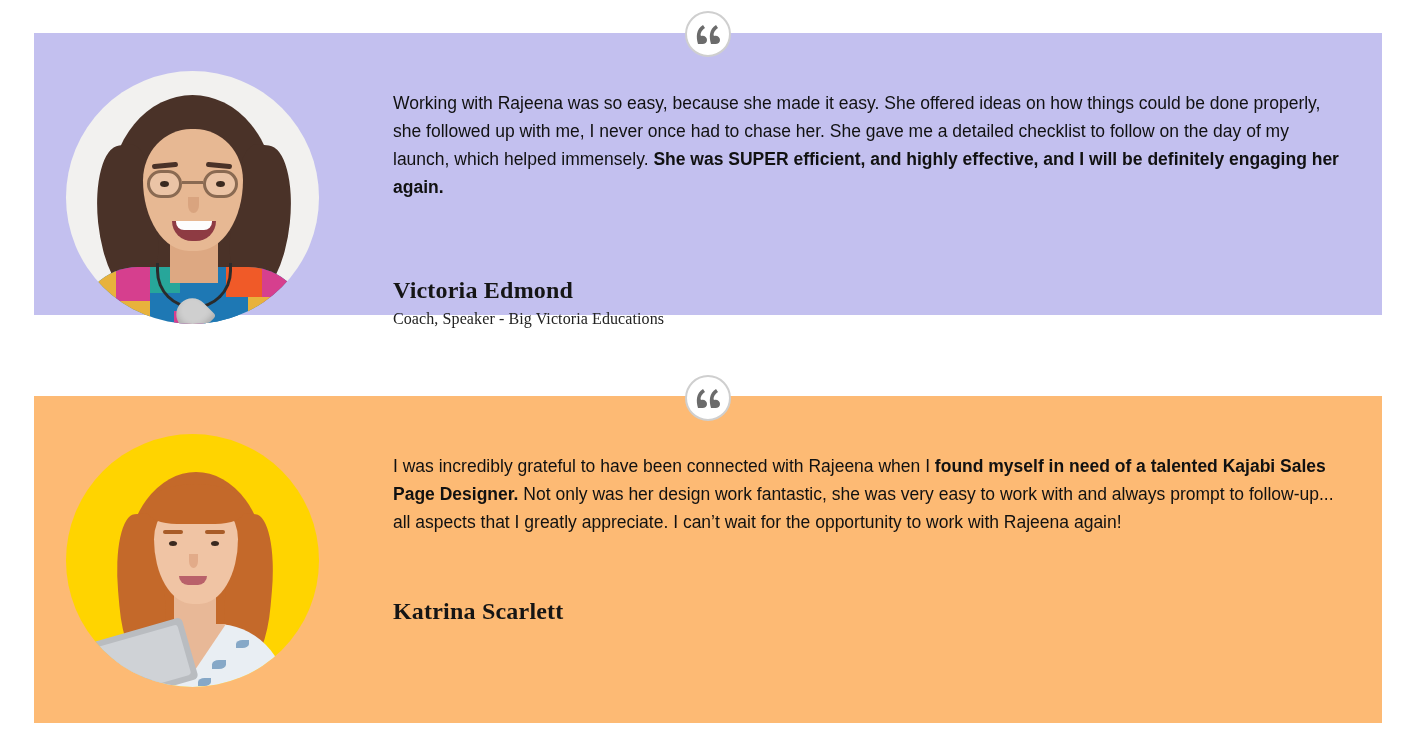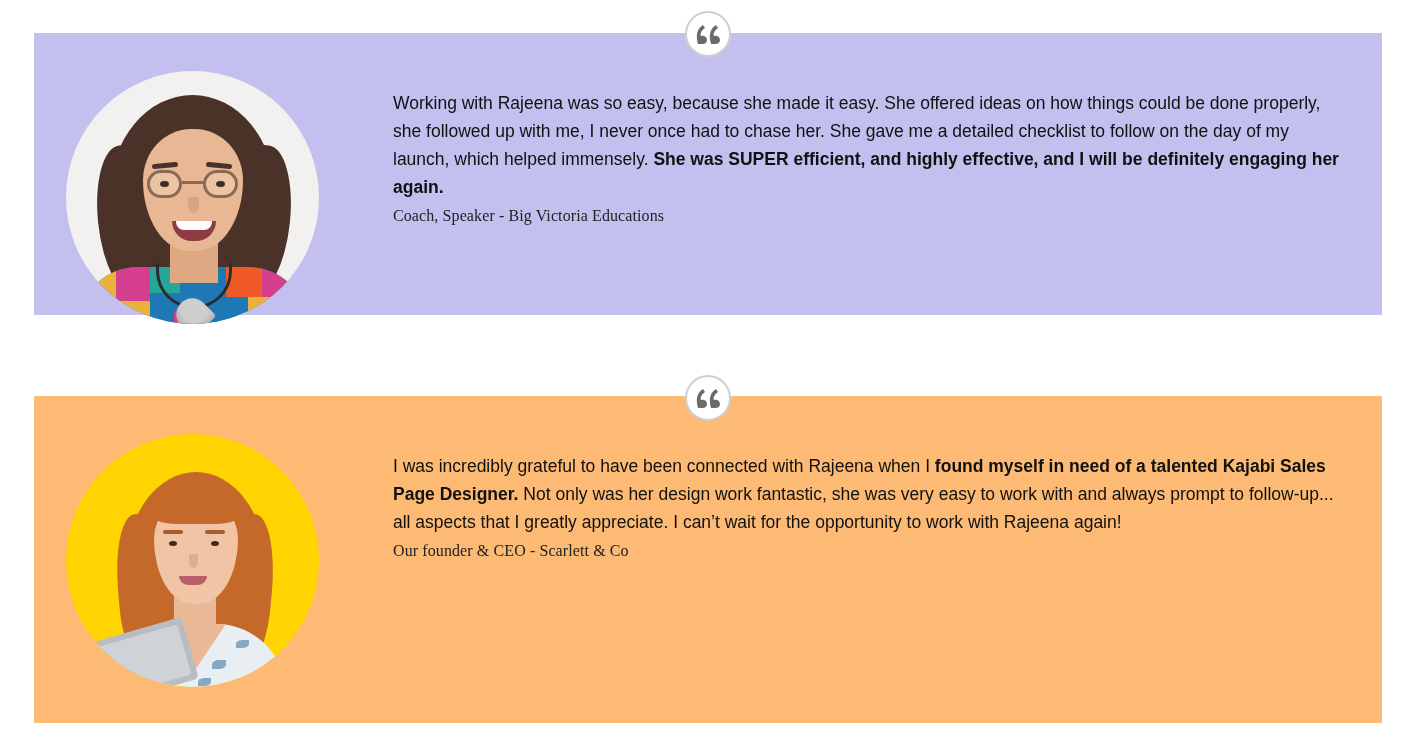--- a/index.html
+++ b/index.html
@@ -400,20 +400,21 @@
         <div class="nose"></div>
         <div class="mouth">
             <div class="teeth"></div>
           </div>
         <div class="cord"></div>
         <div class="pendant"></div>
       </div>
     </div>
     <div class="content">
       <p class="quote-text"><span>Working with Rajeena was so easy, because she made it easy. She offered ideas on how things could be done properly, she followed up with me, I never once had to chase her. She gave me a detailed checklist to follow on the day of my launch, which helped immensely. </span><b>She was SUPER efficient, and highly effective, and I will be definitely engaging her again.</b><span></span></p>
+      <p class="author">Victoria Edmond</p>
       <p class="role">Coach, Speaker - Big Victoria Educations</p>
     </div>
   </div>
 
   <div class="quote-badge two">
     <svg width="26" height="20" viewBox="0 0 26 20" aria-hidden="true">
       <path d="M3 20 C 1 13, 1 5, 8 1 L 10 4 C 6 7, 5 10, 6 12 C 9 11, 12 13, 12 16 C 12 18.5, 10 20, 7.5 20 Z" fill="#6b6b6b"></path>
       <path d="M16 20 C 14 13, 14 5, 21 1 L 23 4 C 19 7, 18 10, 19 12 C 22 11, 25 13, 25 16 C 25 18.5, 23 20, 20.5 20 Z" fill="#6b6b6b"></path>
     </svg>
   </div>
@@ -444,17 +445,17 @@
           <div class="eye-r2"></div>
         <div class="nose2"></div>
         <div class="mouth2"></div>
         <div class="laptop">
           <div class="laptop-screen"></div>
         </div>
       </div>
     </div>
     <div class="content">
       <p class="quote-text"><span>I was incredibly grateful to have been connected with Rajeena when I </span><b>found myself in need of a talented Kajabi Sales Page Designer.</b><span> Not only was her design work fantastic, she was very easy to work with and always prompt to follow-up... all aspects that I greatly appreciate. I can’t wait for the opportunity to work with Rajeena again!</span></p>
-      <p class="role">Our founder &amp; CEO - Scarlett &amp; Co</p>
+      <p class="author">Katrina Scarlett</p>
     </div>
   </div>
 
 </div>
 
 </body></html>

